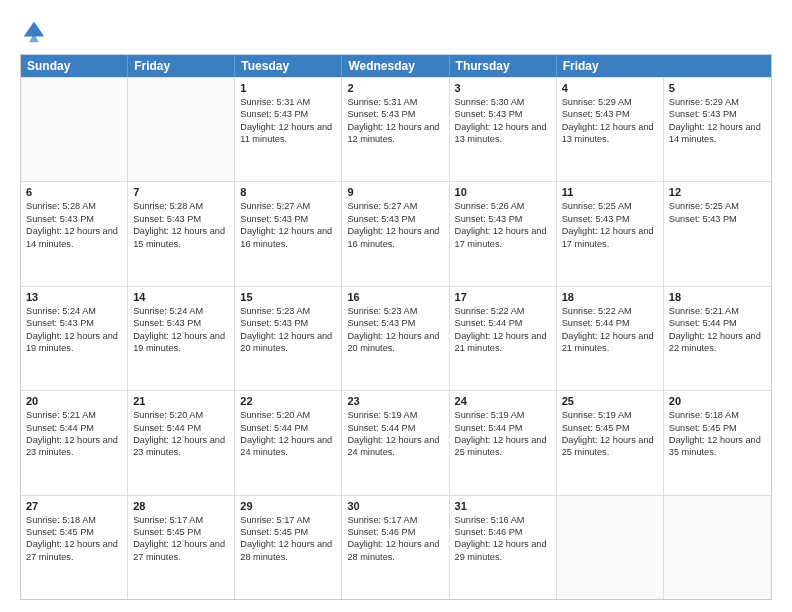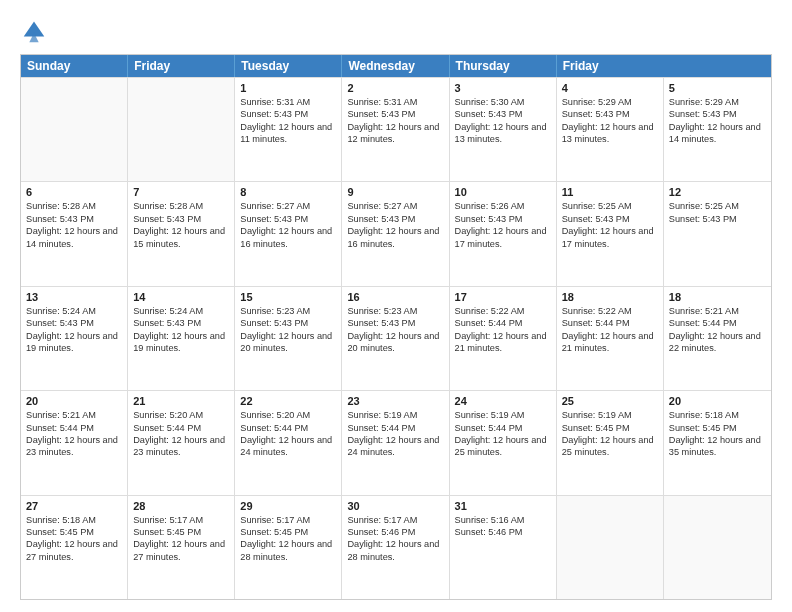--- a/index.html
+++ b/index.html
@@ -331,19 +331,20 @@
           <div class="cal-cell">
             <div class="day-number">30</div>
             <div class="cell-line">Sunrise: 5:17 AM</div>
             <div class="cell-line">Sunset: 5:46 PM</div>
             <div class="cell-line">Daylight: 12 hours and 28 minutes.</div>
           </div>
           <div class="cal-cell">
             <div class="day-number">31</div>
             <div class="cell-line">Sunrise: 5:16 AM</div>
             <div class="cell-line">Sunset: 5:46 PM</div>
+            <div class="cell-line">Daylight: 12 hours and 29 minutes.</div>
           </div>
           <div class="cal-cell empty"></div>
           <div class="cal-cell empty"></div>
         </div>
       </div>
   </div>
 </div>
 
 </body></html>

